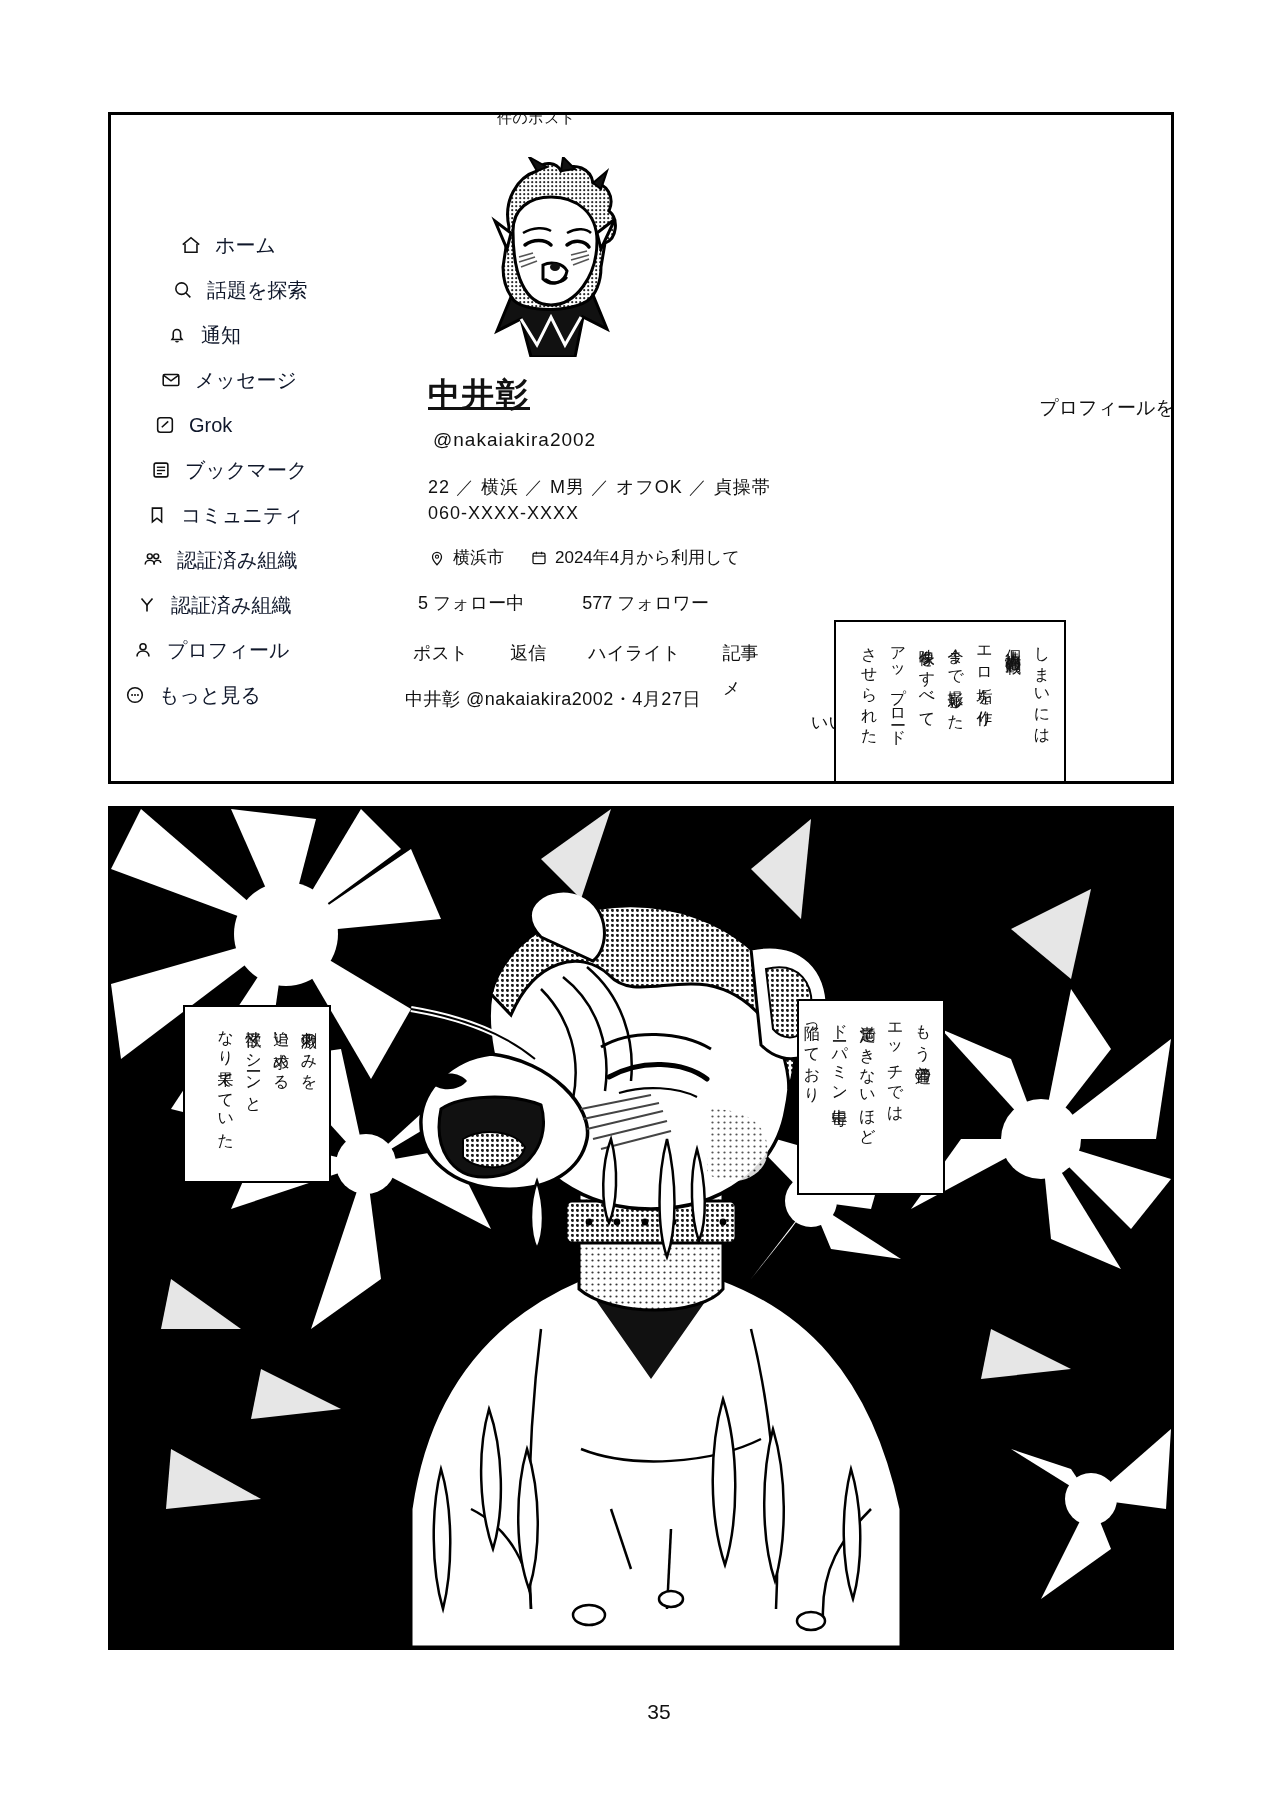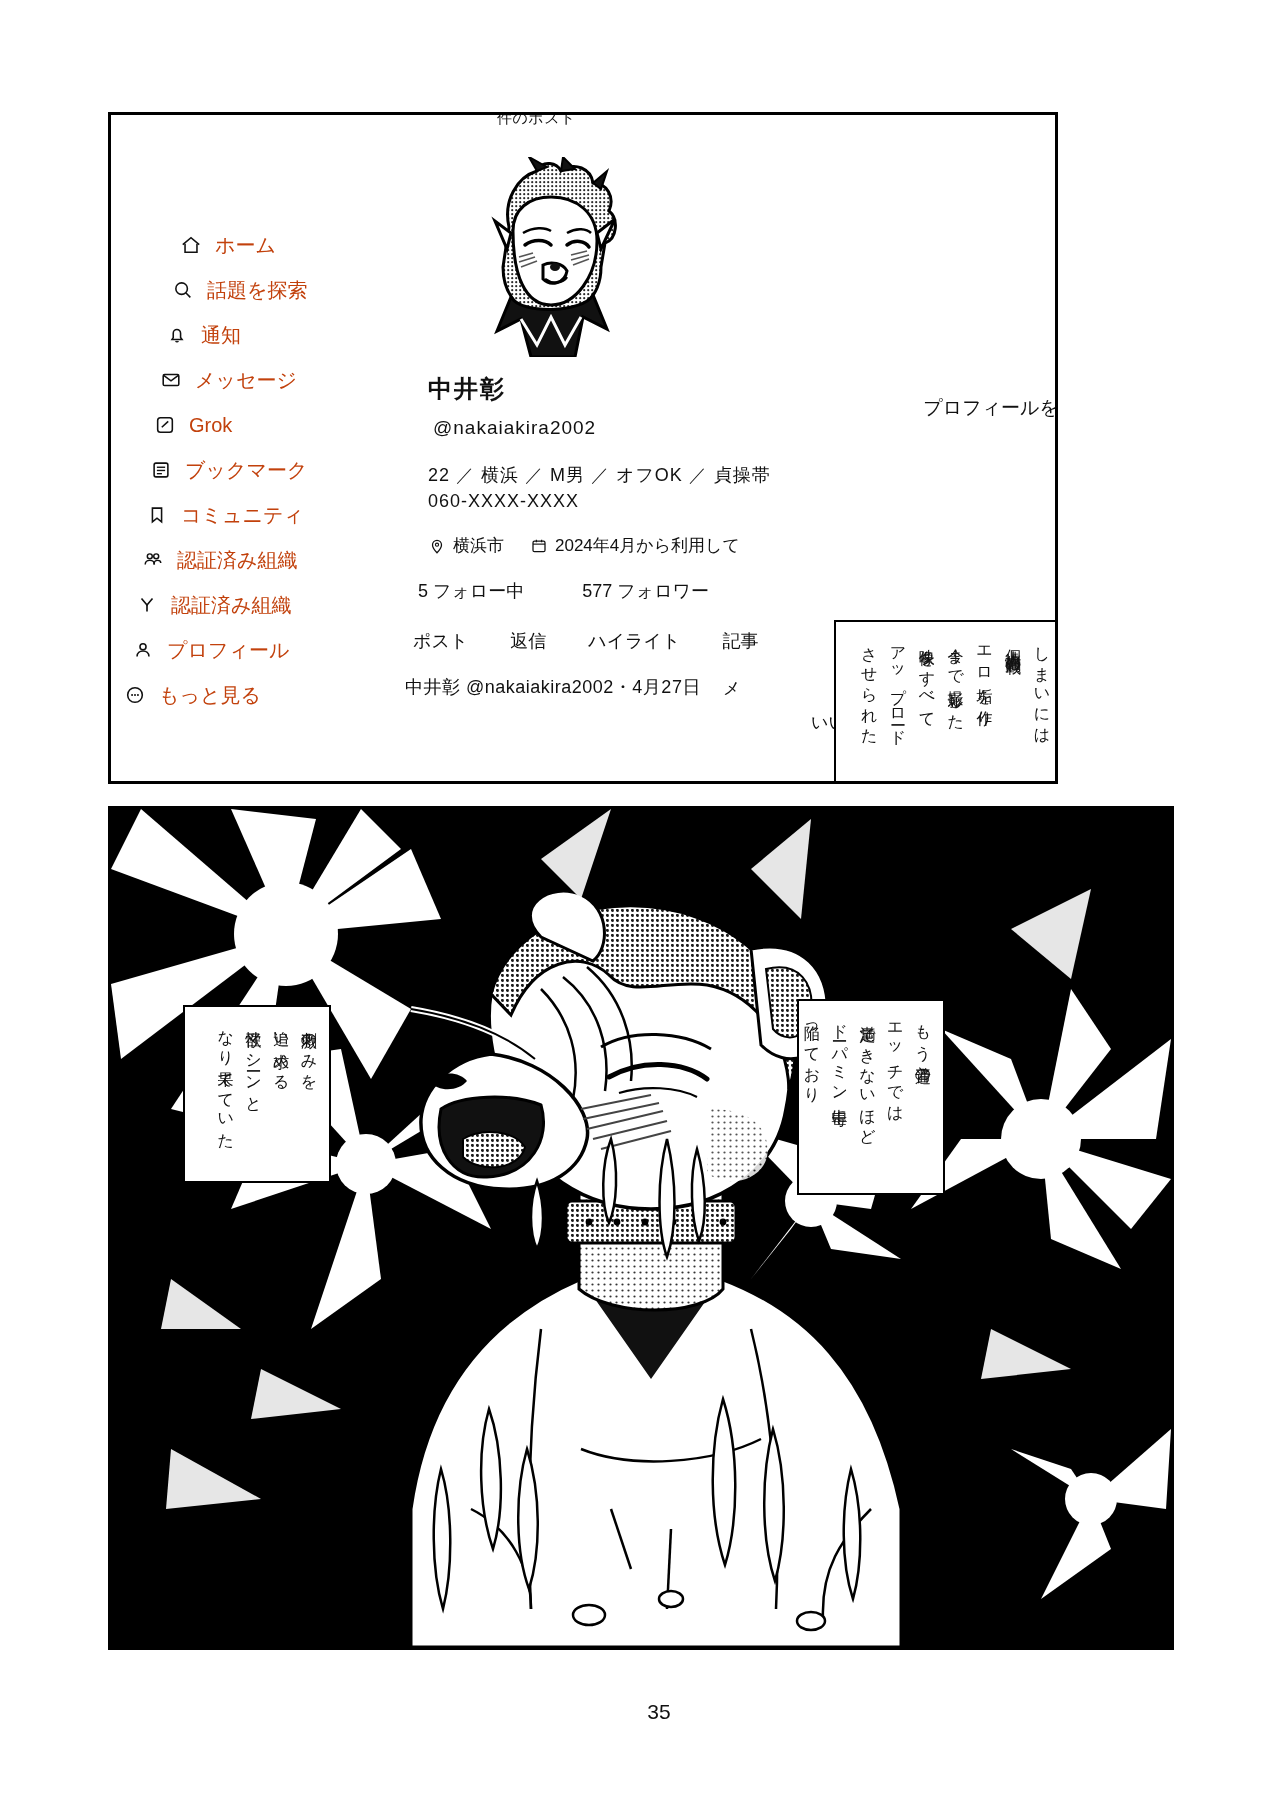--- a/index.html
+++ b/index.html
@@ -14,21 +14,21 @@
     font-family: "Liberation Sans", sans-serif;
     color: #111111;
     overflow: hidden;
   }
 
   
   #panel-one {
     position: absolute;
     left: 108px;
     top: 112px;
-    width: 950px;
+    width: 1066px;
     height: 672px;
     border: 3px solid #000;
     background: #fff;
     box-sizing: border-box;
     overflow: hidden;
     padding-left: 44px;
   }
 
   
   .top-cut-label {
@@ -46,21 +46,21 @@
     left: 38px;
     top: 118px;
     width: 280px;
   }
   .nav-item {
     display: flex;
     align-items: center;
     gap: 12px;
     margin-bottom: 21px;
     font-size: 20px;
-    color: #c2410c;
+    color: #0f172a;
     line-height: 1;
   }
   .nav-item .nav-ico {
     width: 24px;
     height: 24px;
     display: inline-flex;
     align-items: center;
     justify-content: center;
     flex: 0 0 24px;
   }
@@ -90,24 +90,25 @@
   }
 
   
   #profile-block {
     position: absolute;
     left: 302px;
     top: 258px;
     width: 560px;
   }
   #display-name {
-    font-size: 24px;
+    font-size: 32px;
     font-weight: bold;
     letter-spacing: 2px;
     margin: 0 0 12px 15px;
+    text-decoration: underline;
   }
   #handle {
     font-size: 19px;
     letter-spacing: 1px;
     margin: 0 0 24px 20px;
     color: #111;
   }
   .bio-line {
     font-size: 18px;
     letter-spacing: 1px;

